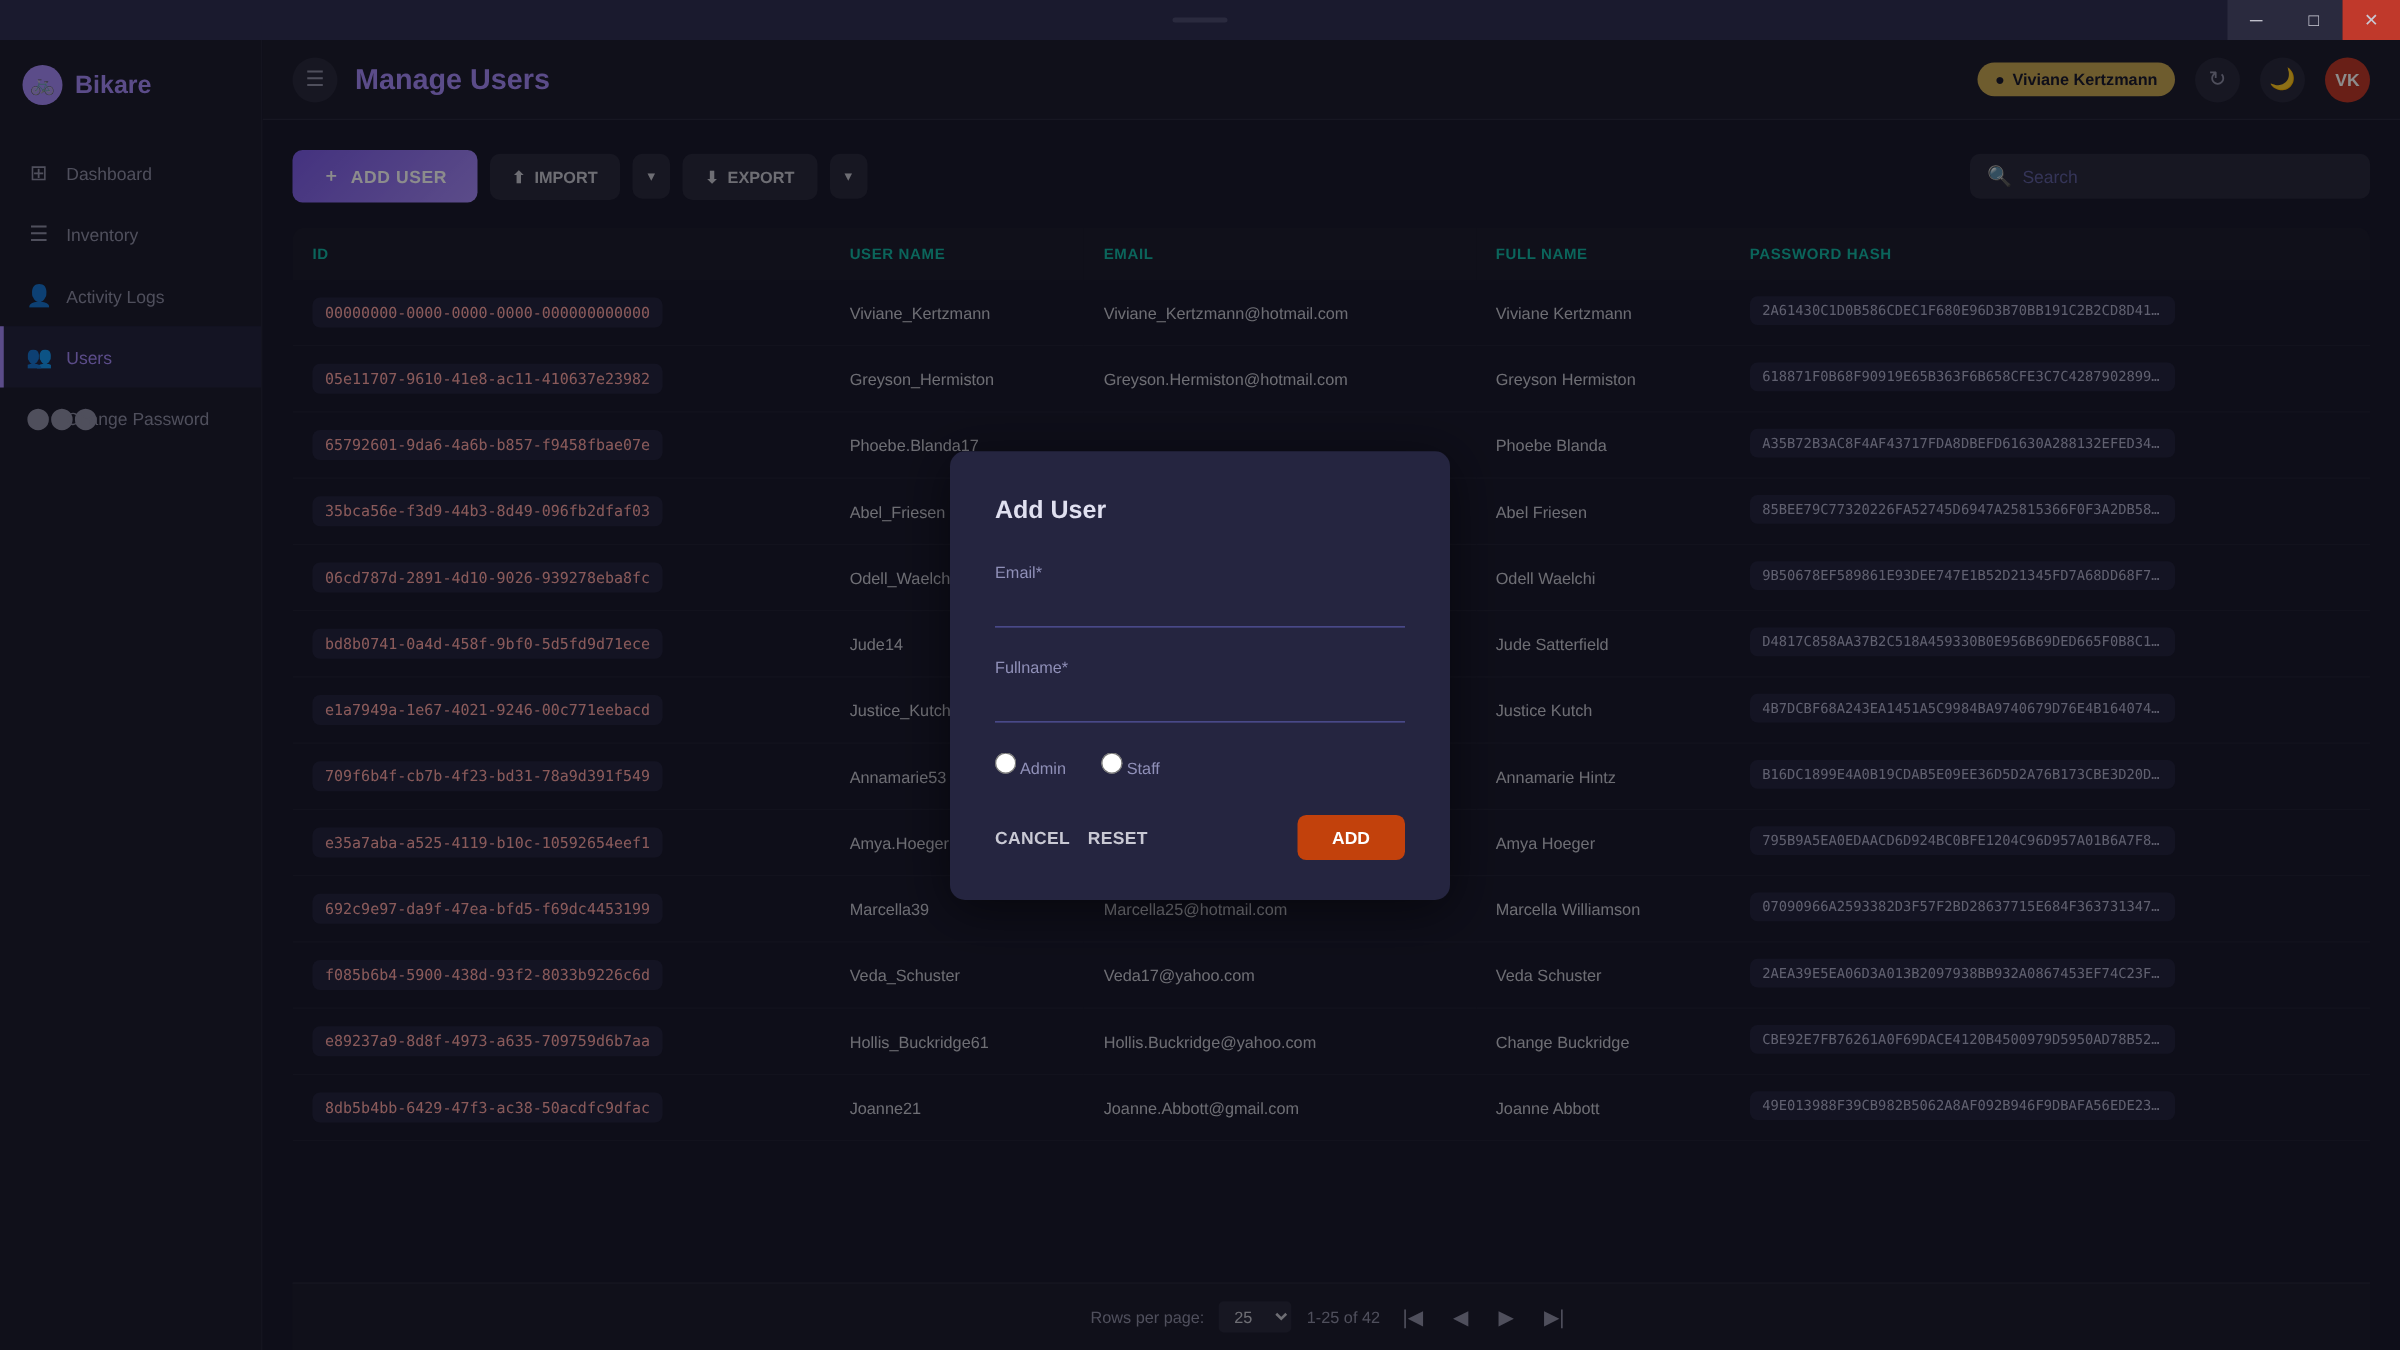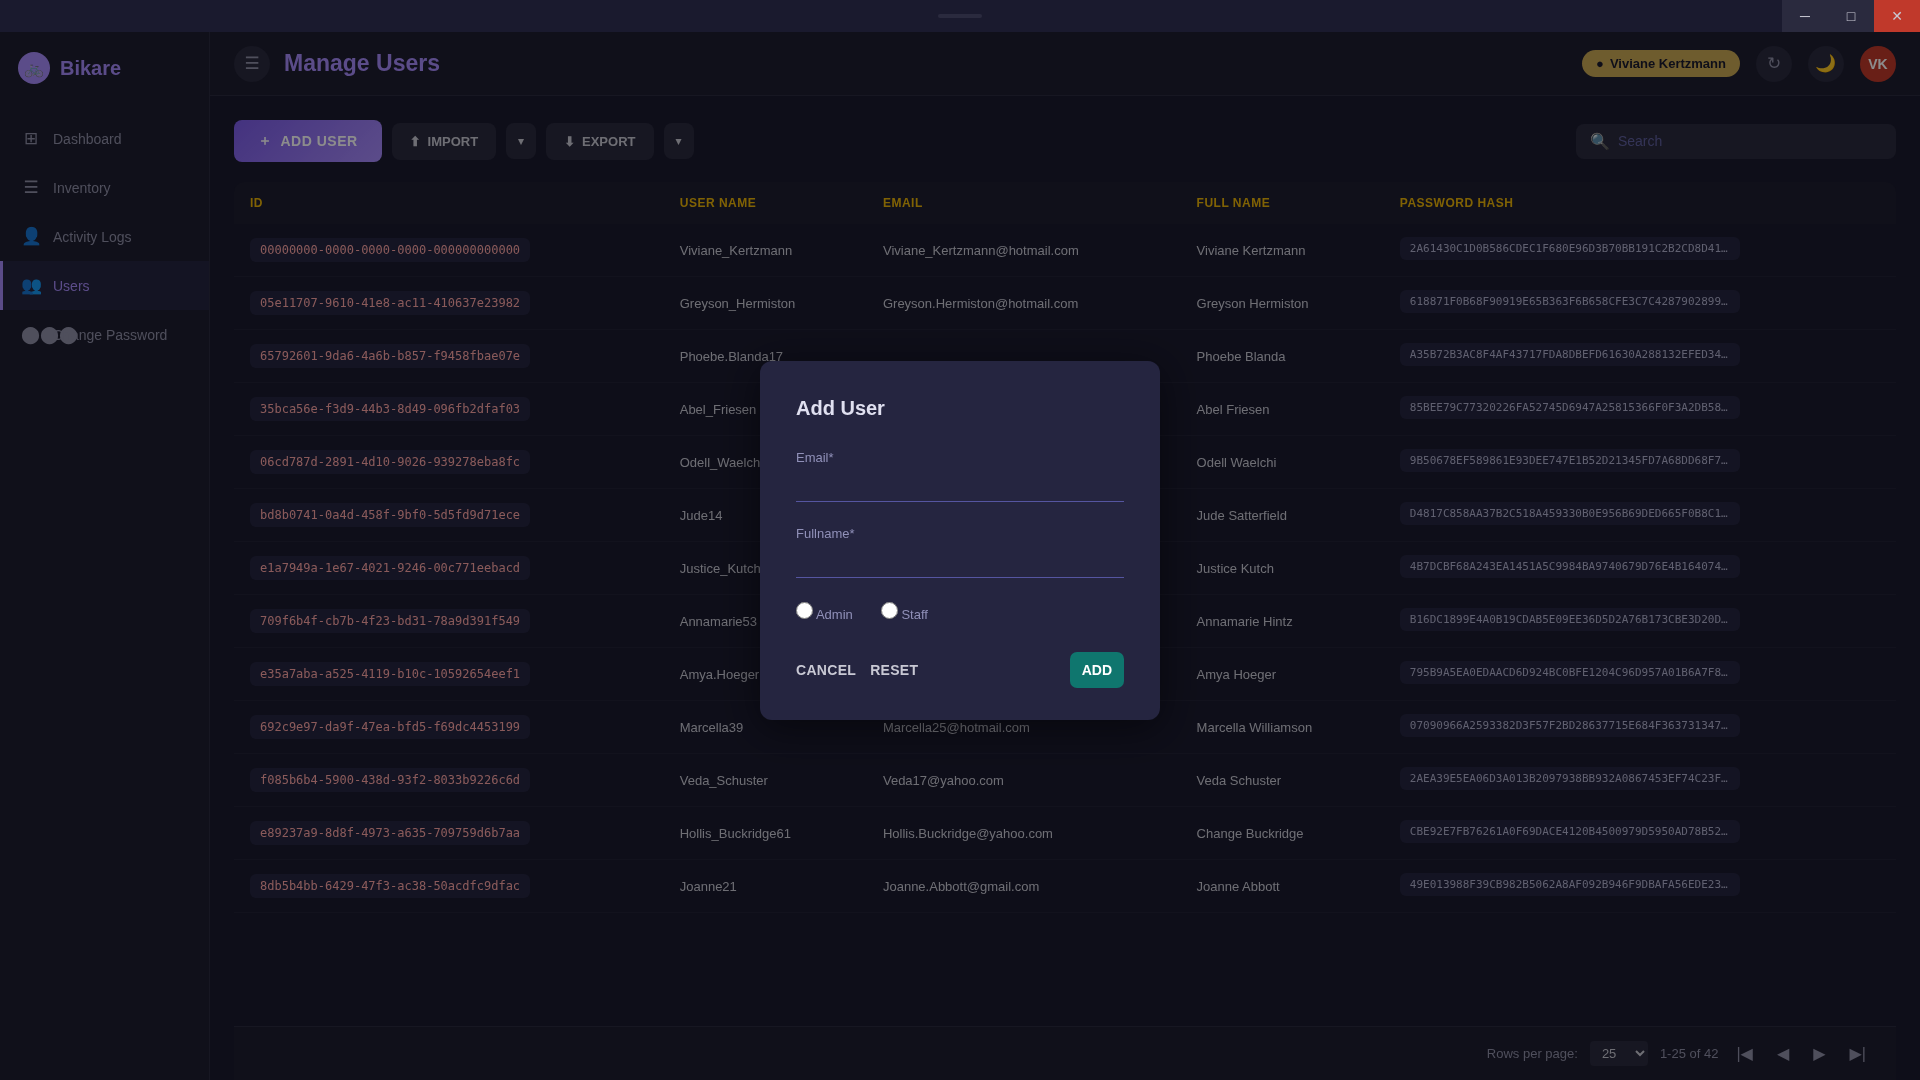--- a/index.html
+++ b/index.html
@@ -213,21 +213,21 @@
       overflow: auto;
       border-radius: 10px;
     }
     table {
       width: 100%;
       border-collapse: collapse;
       font-size: 13px;
     }
     thead th {
       background: #1e1e30;
-      color: #eab308;
+      color: #14b8a6;
       padding: 14px 16px;
       text-align: left;
       font-weight: 600;
       font-size: 12px;
       text-transform: uppercase;
       letter-spacing: 0.5px;
       position: sticky;
       top: 0;
       z-index: 2;
     }
@@ -259,21 +259,21 @@
       max-width: 340px;
       overflow: hidden;
       text-overflow: ellipsis;
       white-space: nowrap;
     }
 
     
     .pagination {
       display: flex;
       align-items: center;
-      justify-content: flex-end;
+      justify-content: center;
       padding: 14px 24px;
       gap: 12px;
       font-size: 13px;
       color: #9090a8;
       background: #1e1e30;
       border-top: 1px solid #2a2a3e;
     }
     .pagination .rows-select {
       background: #2a2a3e;
       border: none;
@@ -376,25 +376,25 @@
       background: none;
       border: none;
       color: #c9c9d4;
       font-size: 14px;
       font-weight: 600;
       cursor: pointer;
       padding: 8px 0;
       letter-spacing: 0.3px;
     }
     .btn-modal-add {
-      background: #0f766e;
+      background: #c2410c;
       color: #fff;
       border: none;
       border-radius: 7px;
-      padding: 10px 12px;
+      padding: 10px 28px;
       font-size: 14px;
       font-weight: 700;
       cursor: pointer;
       margin-left: auto;
     }
 
     
     ::-webkit-scrollbar { width: 6px; height: 6px; }
     ::-webkit-scrollbar-track { background: #1a1a2e; }
     ::-webkit-scrollbar-thumb { background: #3a3a5e; border-radius: 3px; }

